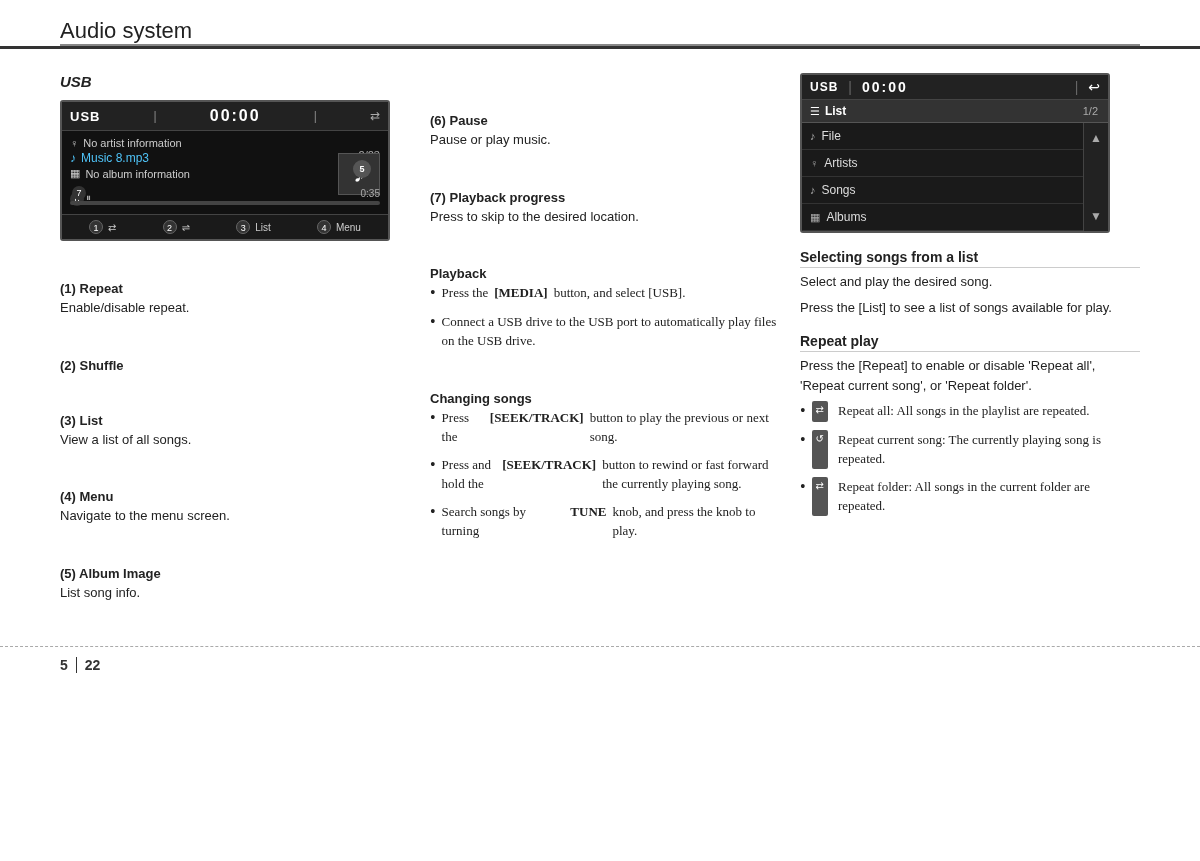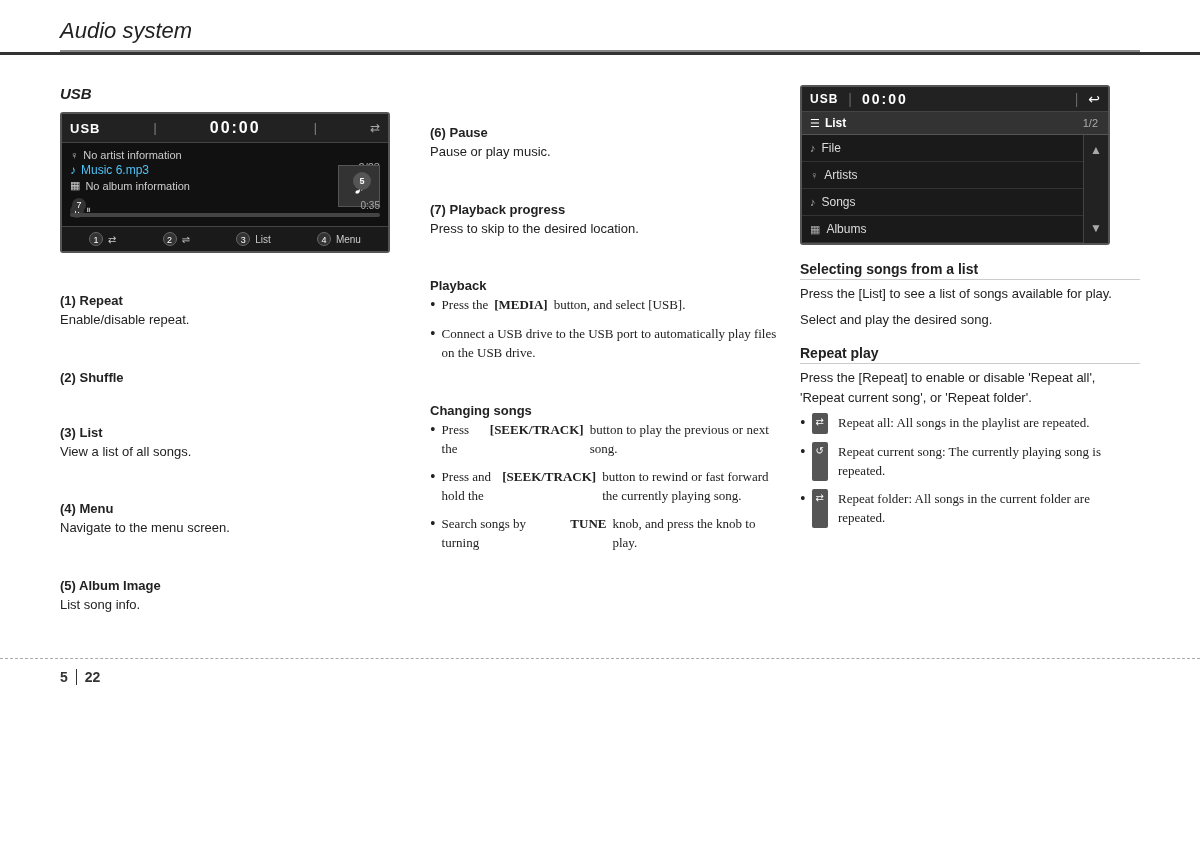--- a/index.html
+++ b/index.html
@@ -14,36 +14,34 @@
 
     
     .page-header {
       padding: 18px 60px 0 60px;
       border-bottom: 3px solid #333;
       margin-bottom: 0;
     }
     .page-header h1 {
       font-size: 22px;
       font-weight: normal;
-      font-style: italic;
-      padding-bottom: 6px;
       display: inline-block;
     }
     .header-line {
       width: 100%;
       border: none;
       border-top: 2px solid #888;
       margin: 0;
     }
 
     
     .content {
       display: flex;
       flex-direction: row;
-      padding: 30px 60px 20px 60px;
+      padding: 24px 60px 20px 60px;
       gap: 0;
     }
 
     
     .col-left {
       width: 370px;
       flex-shrink: 0;
       padding-right: 20px;
     }
 
@@ -441,21 +439,21 @@
       </div>
       <div class="usb-screen-body">
         <span class="track-number">2/23</span>
         <div class="track-info">
           <div class="track-info-row">
             <span>♀</span>
             <span>No artist information</span>
           </div>
           <div class="track-info-row song-name">
             <span>♪</span>
-            <span>Music 6.mp3</span>
+            <span>Music 8.mp3</span>
           </div>
           <div class="track-info-row">
             <span>▦</span>
             <span>No album information</span>
           </div>
         </div>
         <div class="album-art">
           <span class="music-note">♪</span>
           <div class="circle-badge">5</div>
         </div>
@@ -580,22 +578,22 @@
           <div style="flex:1;"></div>
           <div class="scroll-btn">▼</div>
         </div>
       </div>
     </div>
 
     <div class="right-section">
       <div class="right-section-heading">
         <strong>Selecting songs from a list</strong>
       </div>
+      <div class="section-subtext">Select and play the desired song.</div>
       <div class="section-subtext">Press the [List] to see a list of songs available for play.</div>
-      <div class="section-subtext">Select and play the desired song.</div>
     </div>
 
     <div class="right-section">
       <div class="right-section-heading">
         <strong>Repeat play</strong>
       </div>
       <div class="section-subtext">Press the [Repeat] to enable or disable 'Repeat all', 'Repeat current song', or 'Repeat folder'.</div>
       <ul class="bullet-list">
         <li>
           <span class="repeat-icon-box">⇄</span>

